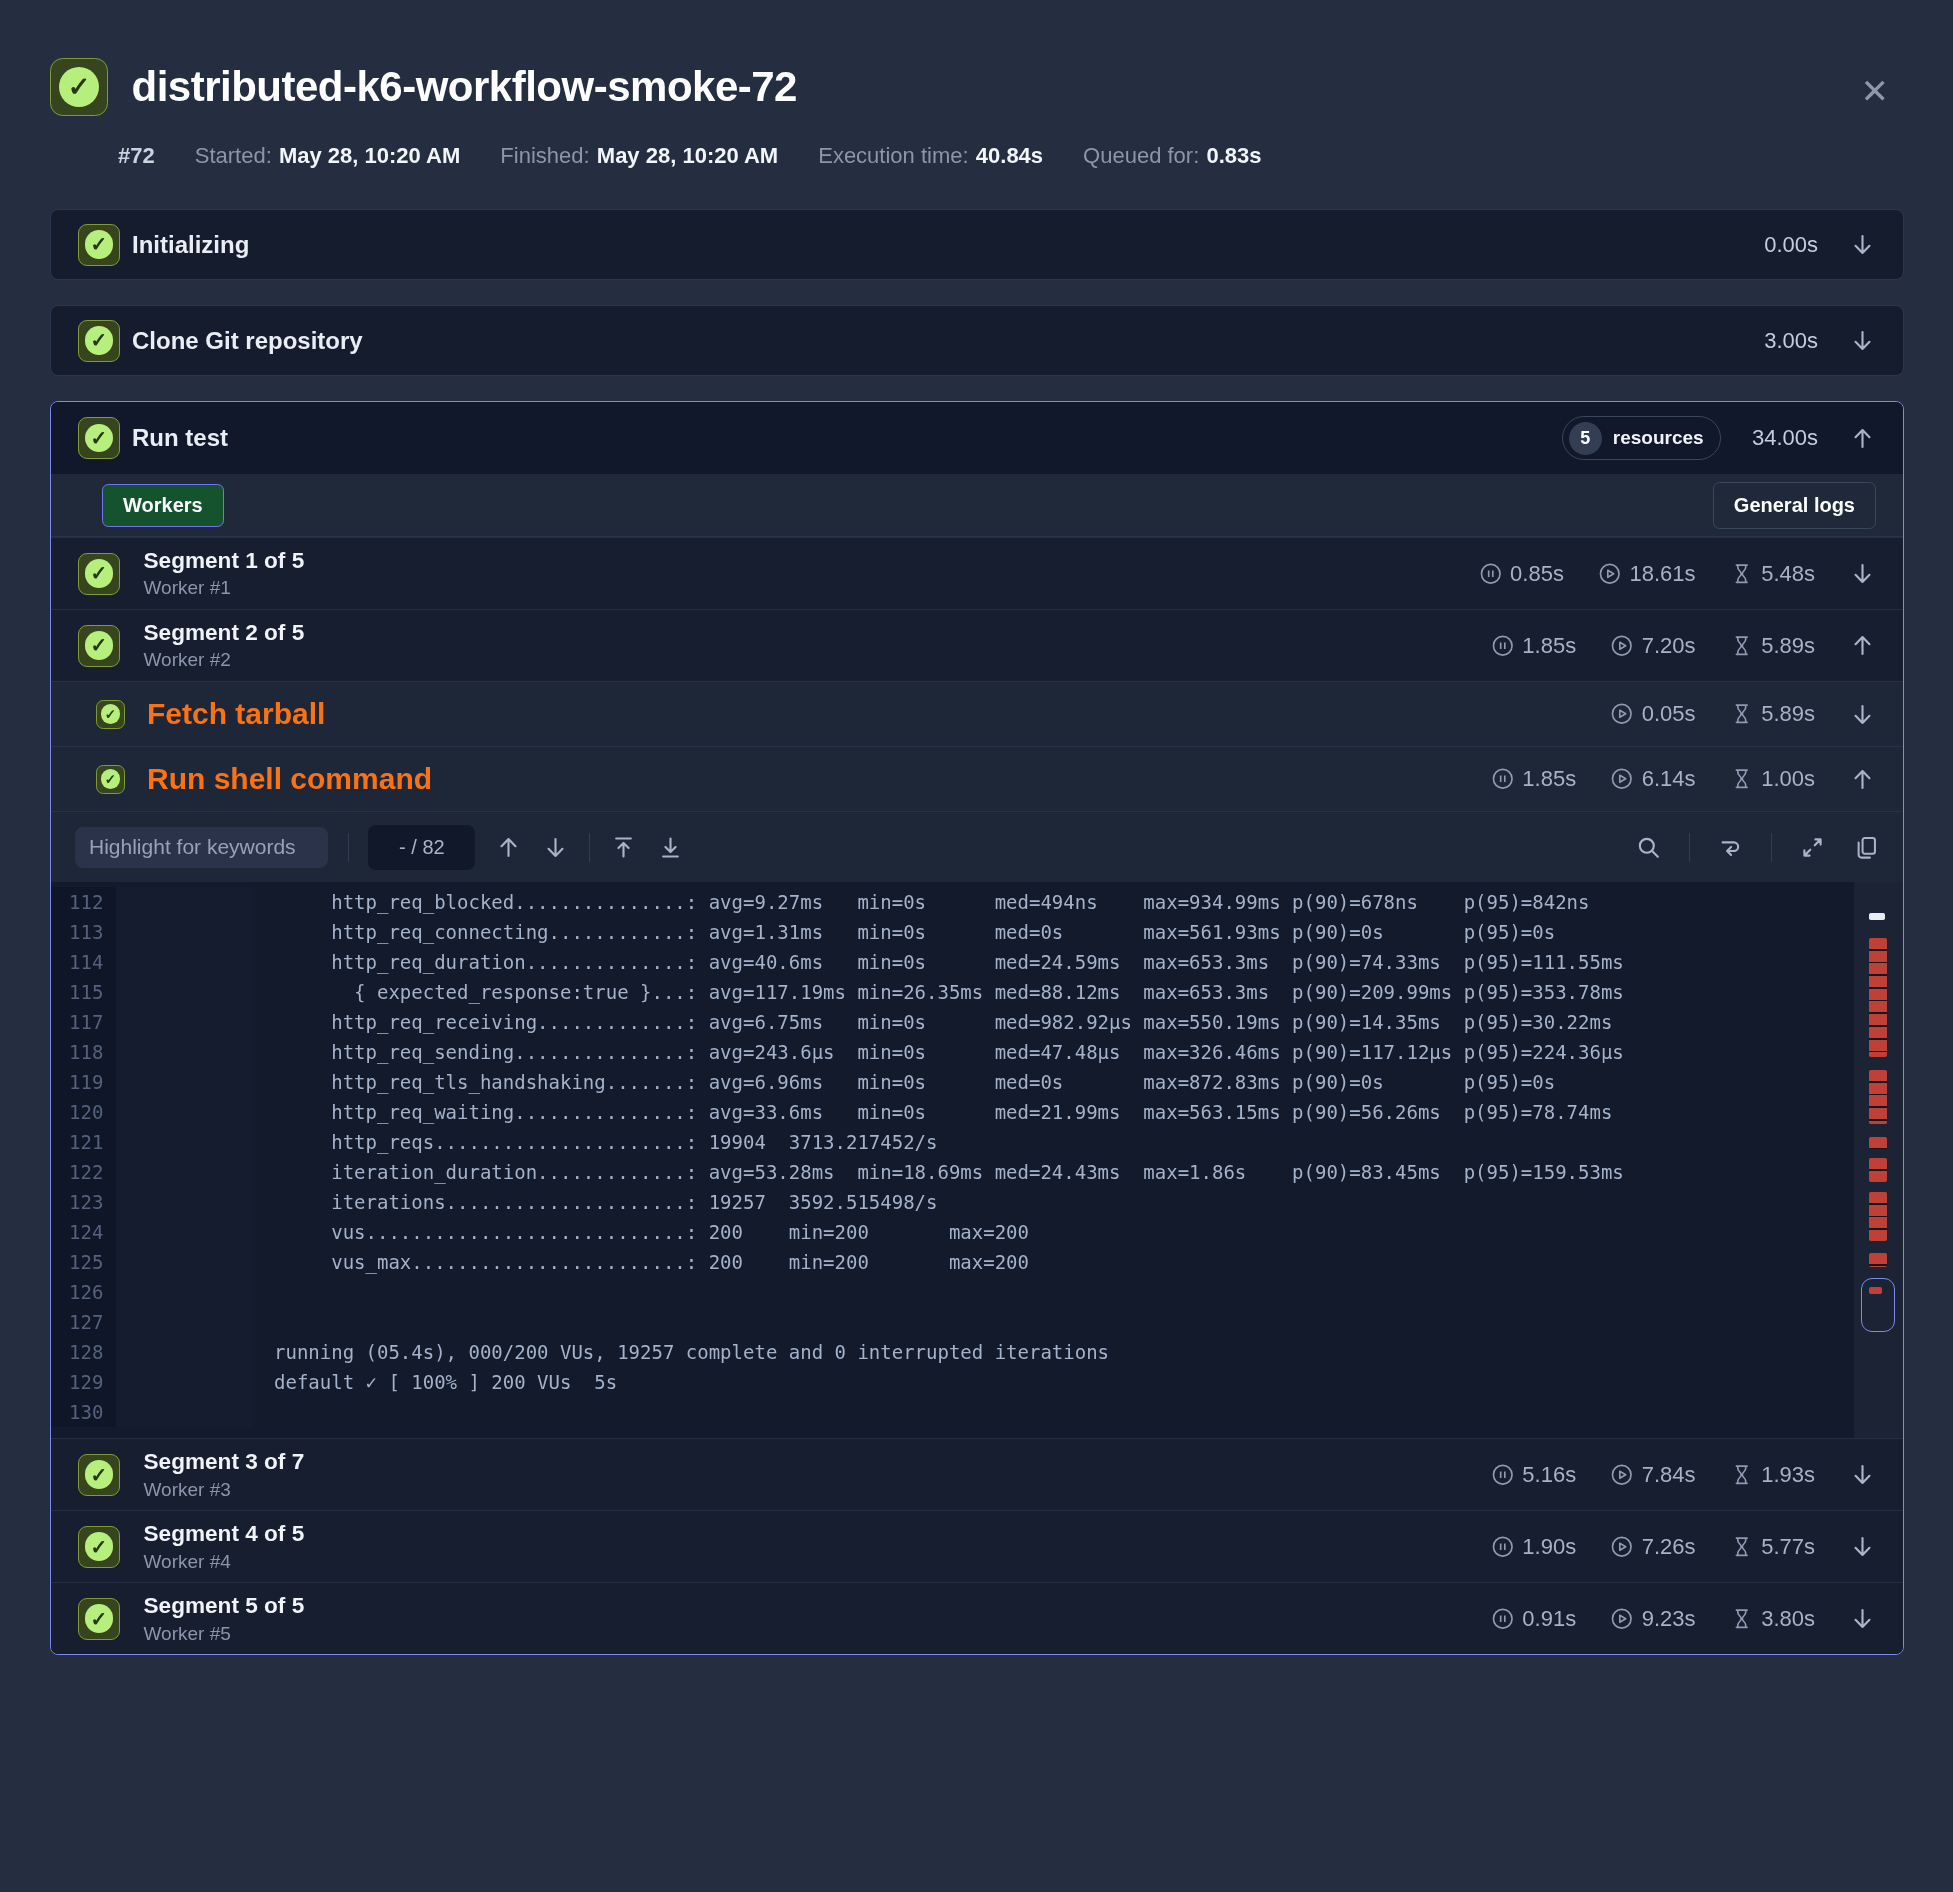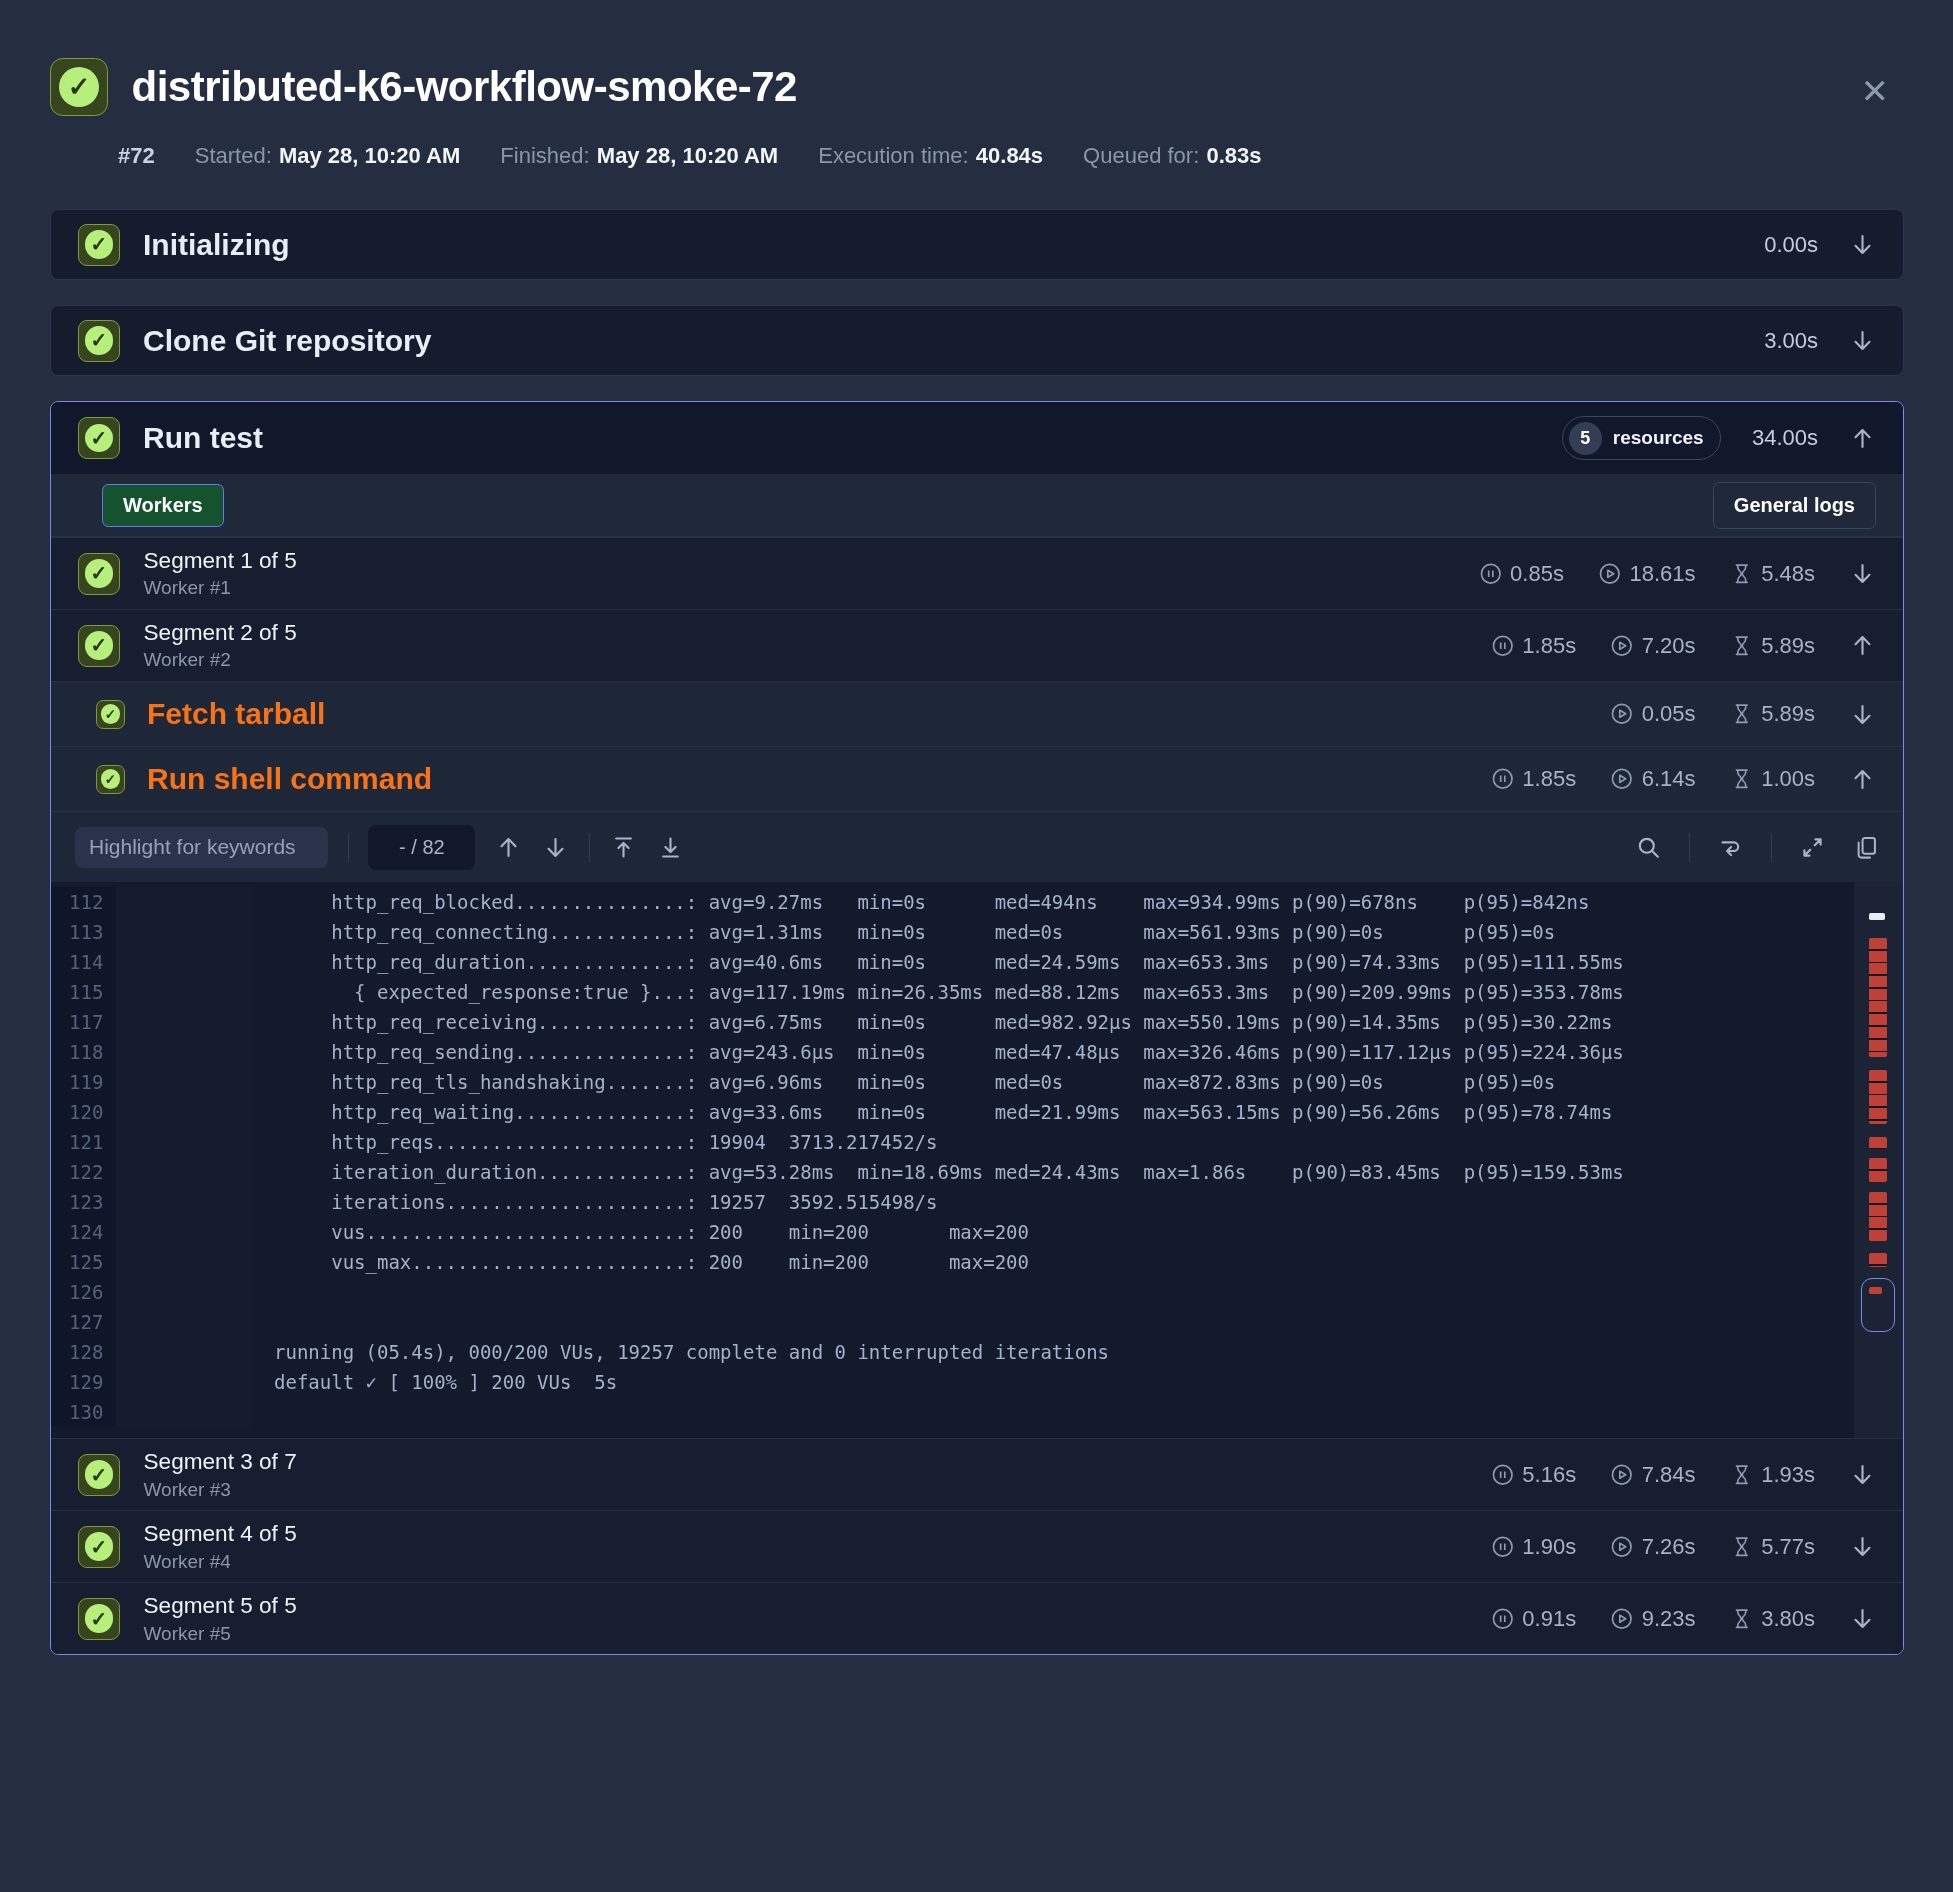--- a/index.html
+++ b/index.html
@@ -32,34 +32,34 @@
   .check .c { background:#b7ef7d; border-radius:50%; width:72%; height:72%; display:flex; align-items:center; justify-content:center; color:#28370f; font-weight:bold; }
   .check.xl { width:58px; height:58px; border-radius:12.7px; } .check.xl .c{ font-size:27px; }
   .check.lg { width:42px; height:42px; } .check.lg .c{ font-size:20px; }
   .check.sm { width:29px; height:29px; border-radius:7.2px; } .check.sm .c{ font-size:13.6px; }
 
   
   .card { border:0.9px solid #2b3750; border-radius:8.1px; background:#151c2e; margin-top:25px; overflow:hidden; }
   .card.first { margin-top:40px; }
   .card.open { border-color:#7b8af0; }
   .steprow { display:flex; align-items:center; padding:0 27px; height:69px; cursor:pointer; }
-  .steprow .name { font-size:30px; font-weight:bold; color:#e9edf4; margin-left:23px; }
+  .steprow .name { font-size:24px; font-weight:bold; color:#e9edf4; margin-left:12px; }
   .steprow .right { margin-left:auto; display:flex; align-items:center; gap:31px; }
   .dur { font-size:22px; color:#c4cddb; }
   .chev { width:27px; height:27px; color:#aab4c8; }
 
   .runhdr { height:72px; background:#11182b; }
 
   .workersbar { height:63px; background:#1f2939; display:flex; align-items:center; justify-content:space-between; padding:0 27px; border-bottom:0.9px solid #2a3447; }
   .btn-workers { background:#14532d; border:0.9px solid #6f74f0; color:#fff; font-weight:bold; font-size:20px; padding:9px 20px; border-radius:6.3px; cursor:pointer;margin-left:24px; }
   .btn-ghost { background:transparent; border:0.9px solid #3a465c; color:#fff; font-weight:bold; font-size:20px; padding:11px 20px; border-radius:6.3px; cursor:pointer; }
 
   .segrow { display:flex; align-items:center; padding:0 27px; height:72px; background:#161e30; border-top:0.9px solid #252f44; cursor:pointer; }
   .segrow .tt { margin-left:23.5px; }
-  .segrow .tt .t1 { font-size:22.6px; font-weight:normal; color:#f0f3f8; }
+  .segrow .tt .t1 { font-size:22.6px; font-weight:bold; color:#f0f3f8; }
   .segrow .tt .t2 { font-size:19px; color:#8b96ab; margin-top:3.6px; }
   .segrow .right, .subrow .right { margin-left:auto; display:flex; align-items:center; gap:34px; }
 
   .metric { display:flex; align-items:center; gap:8.1px; color:#a8b2c6; font-size:22px; }
   .metric svg { width:23.5px; height:23.5px; color:#8f9ab0; }
 
   .subrow { display:flex; align-items:center; height:65px; background:#1d2737; border-top:0.9px solid #283246; padding:0 27px 0 45px; cursor:pointer; }
   .subrow .name { font-size:30px; font-weight:bold; color:#f97316; margin-left:22px; }
 
   

